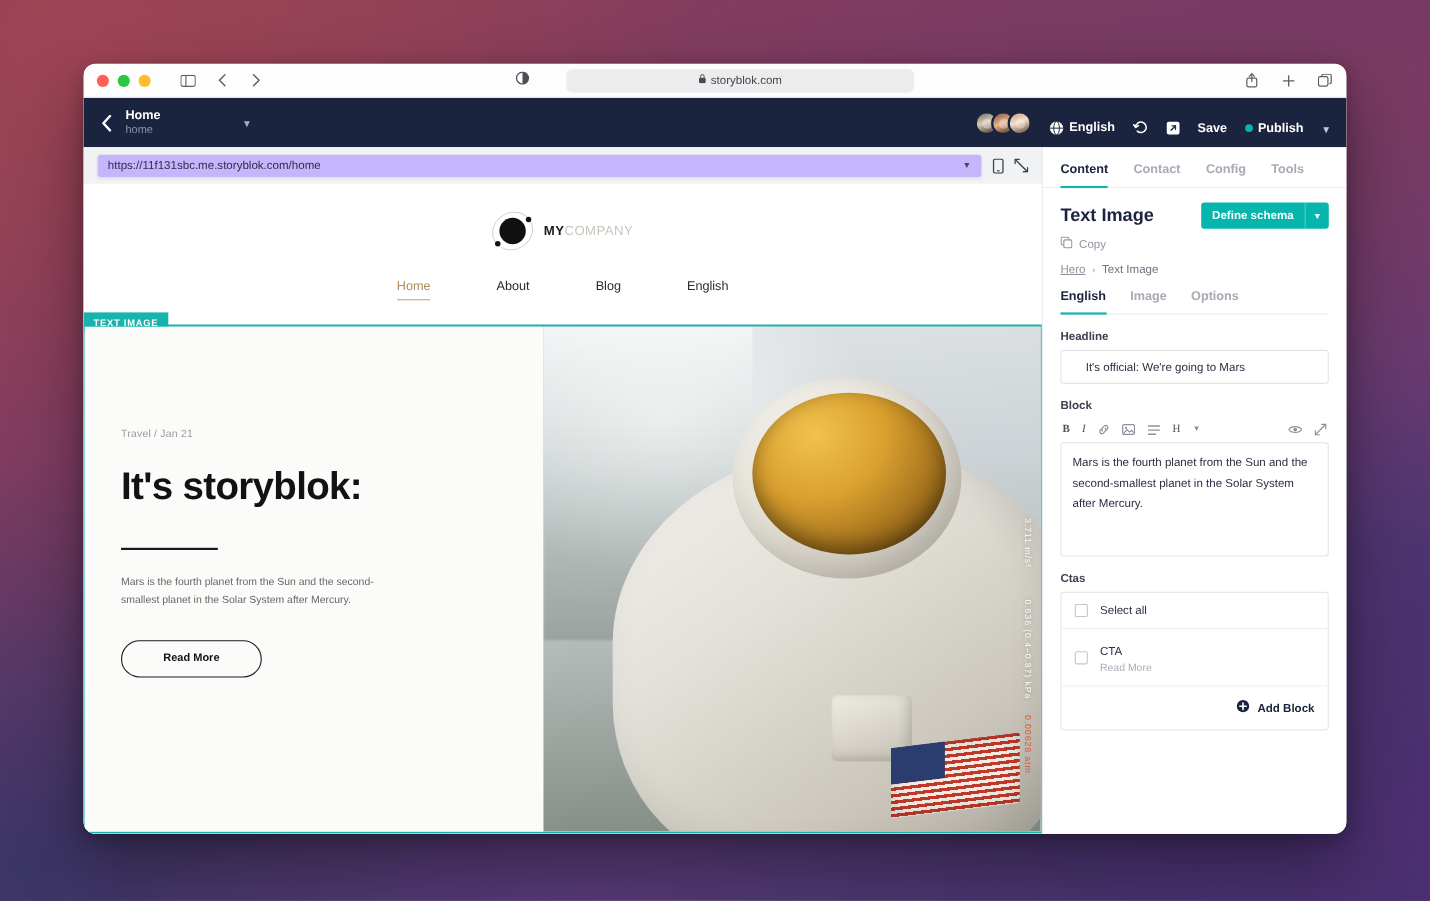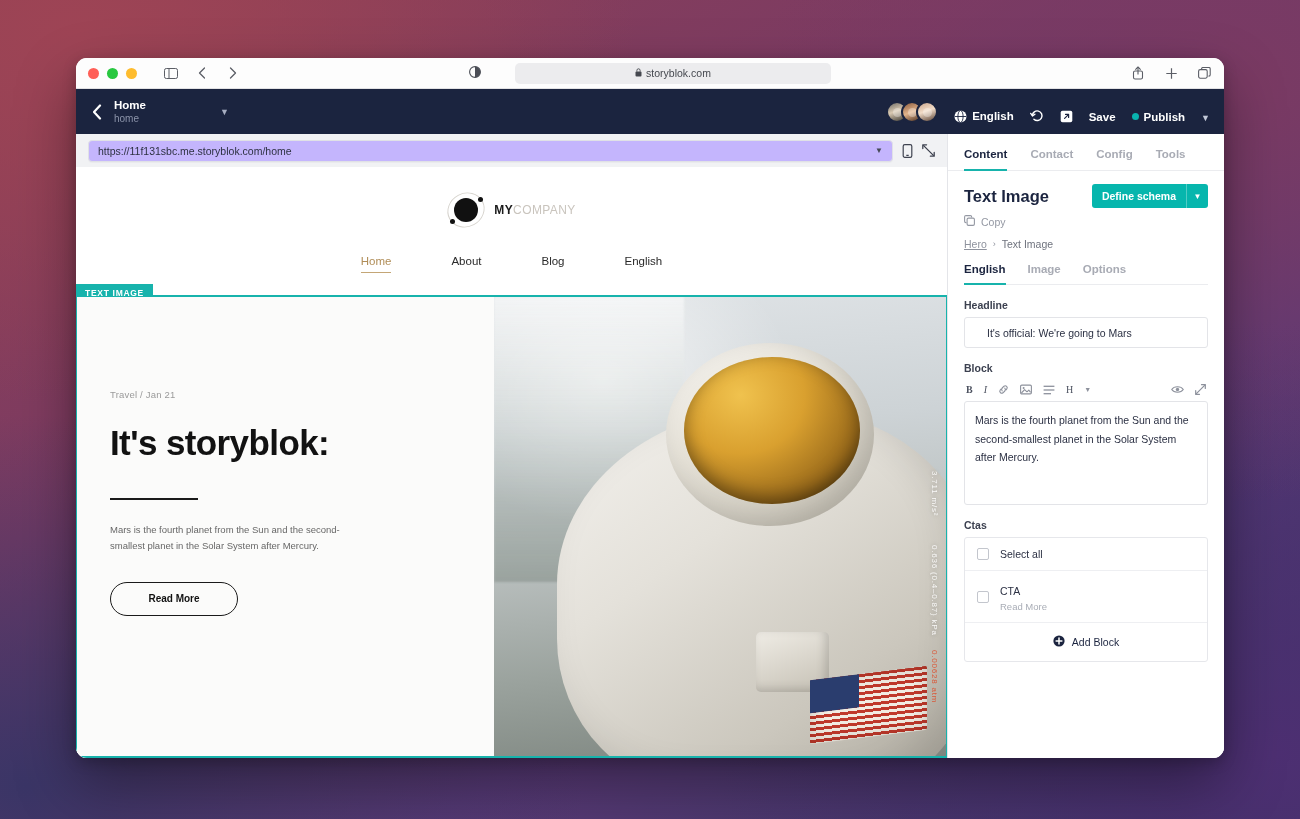--- a/index.html
+++ b/index.html
@@ -321,22 +321,22 @@
   }
   .list-card { border: 1px solid #e6e7eb; border-radius: 3px; background: #fff; overflow: hidden; }
   .list-row {
     display: flex; align-items: center; gap: 11px;
     padding: 10px 12px; border-bottom: 1px solid #eeeff2; cursor: pointer;
   }
   .cbx { width: 12px; height: 12px; border: 1px solid #c3c6cd; border-radius: 2px; background: #fff; flex: 0 0 12px; }
   .row-label { font-size: 10.5px; color: #2b3043; }
   .row-sub { font-size: 9.5px; color: #a9adb6; margin-top: 2px; }
   .add-block {
-    display: flex; align-items: center; justify-content: center; gap: 7px;
-    padding: 12px; font-size: 10.5px; color: #1b243f; font-weight: 400; cursor: pointer;
+    display: flex; align-items: center; justify-content: flex-end; gap: 7px;
+    padding: 12px; font-size: 10.5px; color: #1b243f; font-weight: 700; cursor: pointer;
   }
 </style>
 </head>
 <body>
 
 <div class="window">
 
   <div class="chrome">
     <div class="traffic">
       <span class="dot red"></span>

